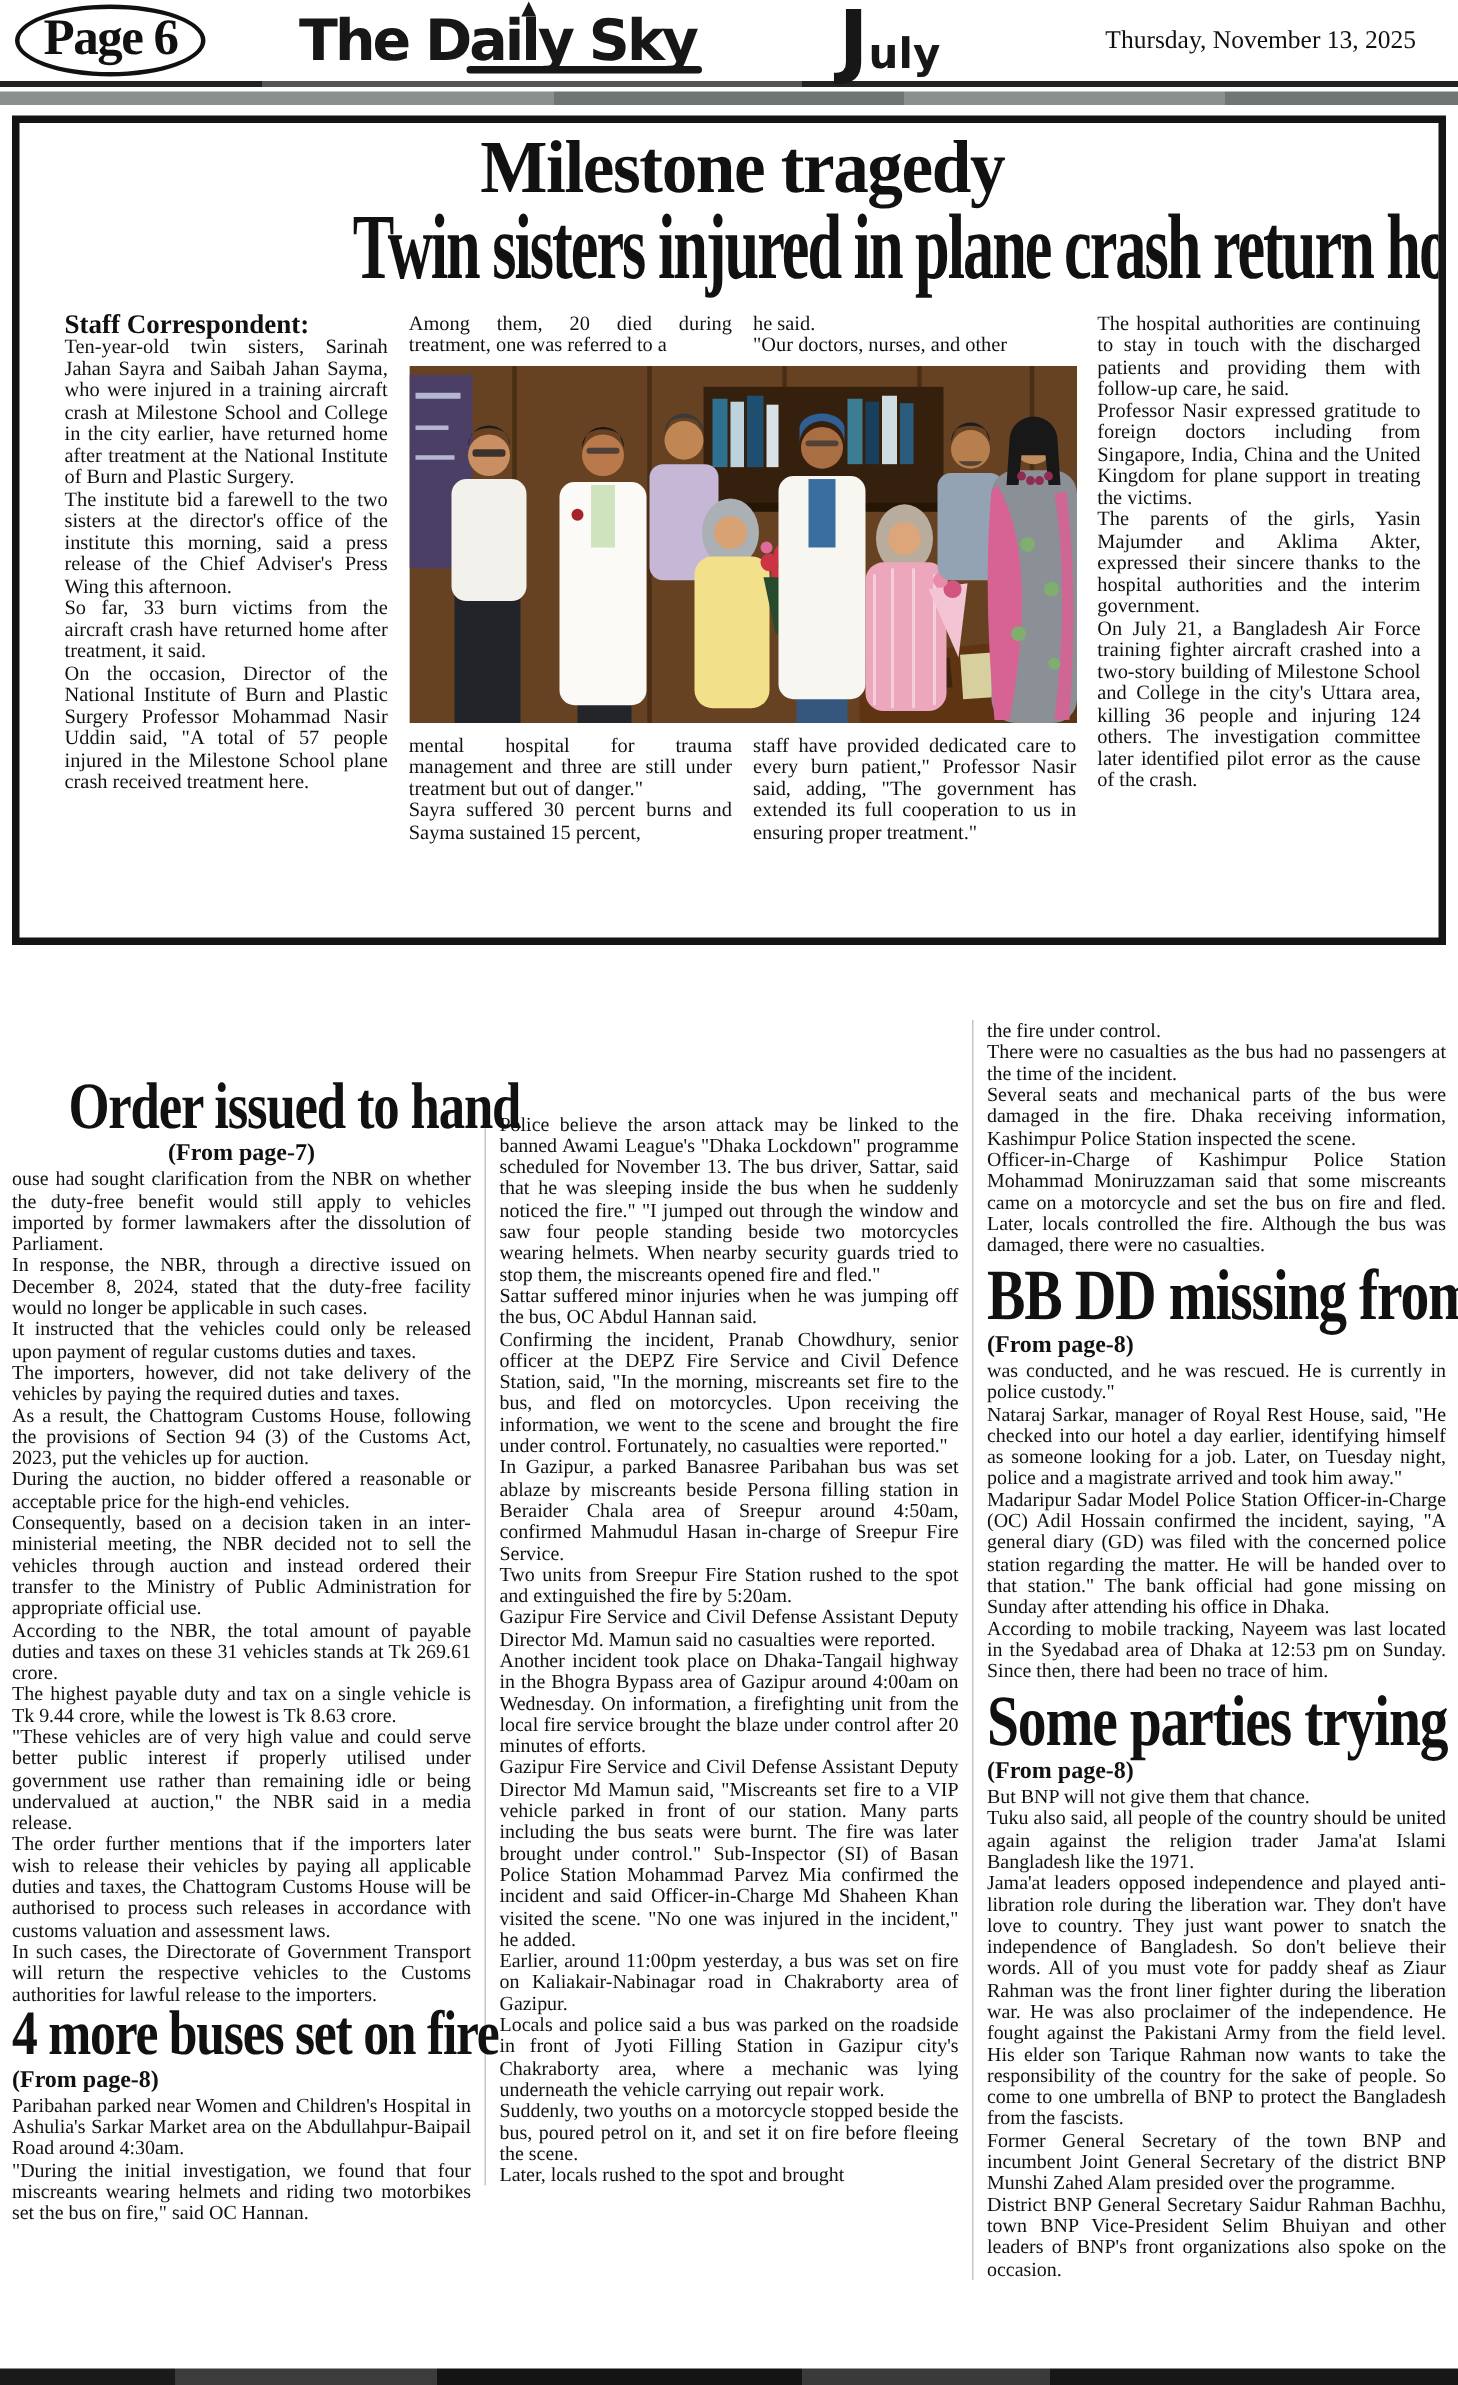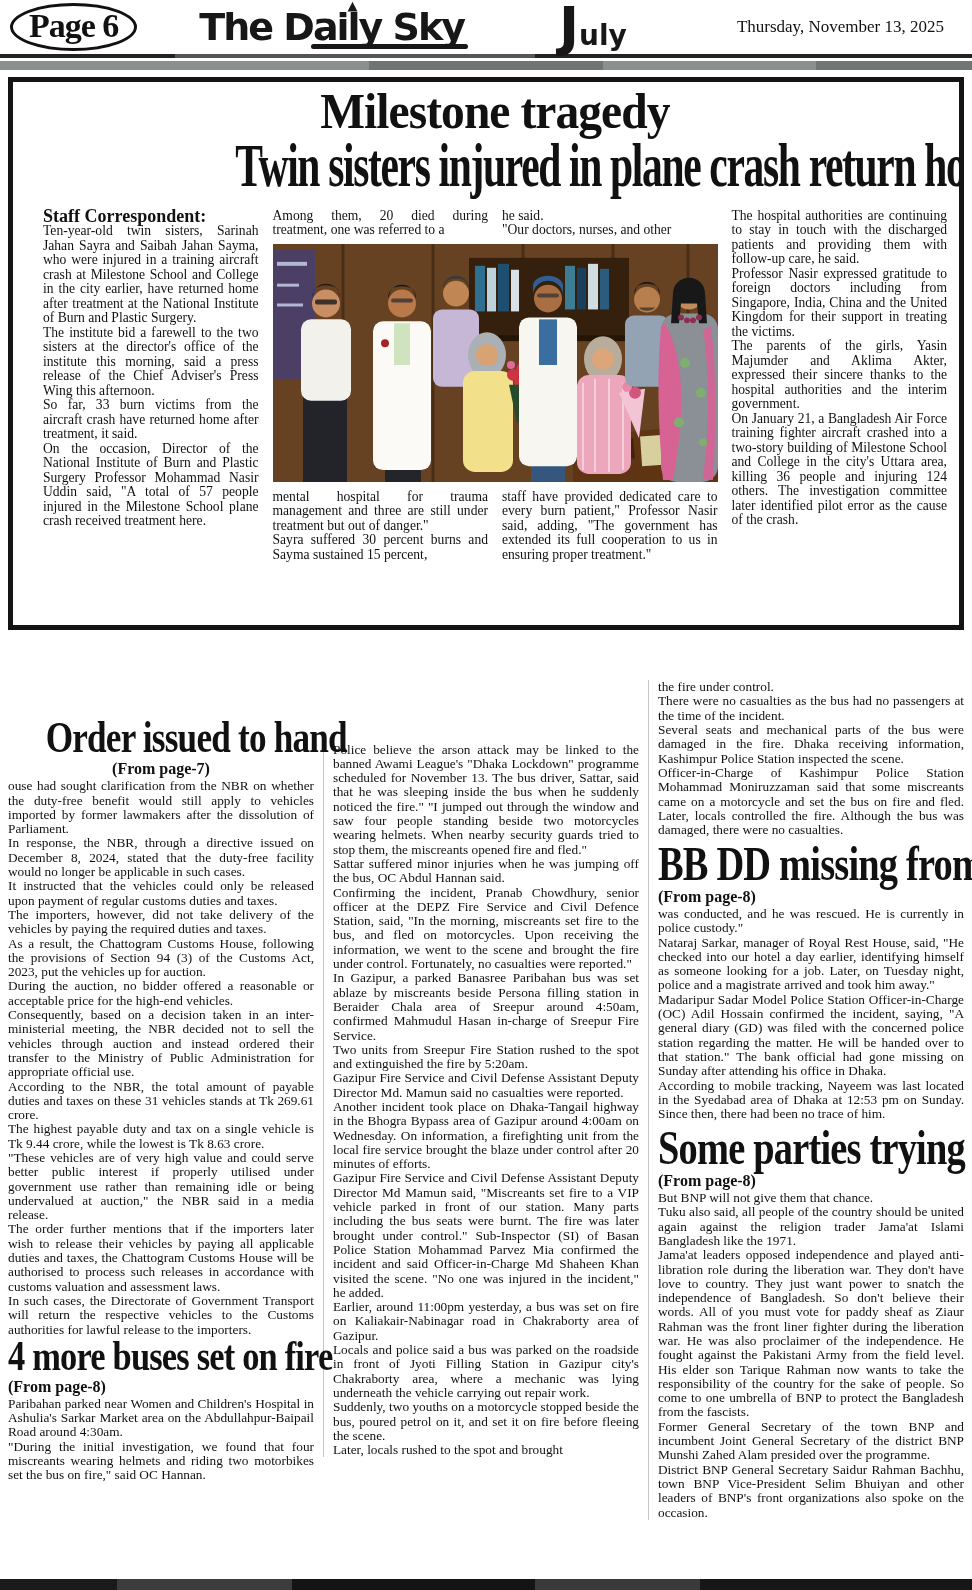--- a/index.html
+++ b/index.html
@@ -107,23 +107,23 @@
       <div class="scol c3top">
         <div>
             <p class="para">he said.</p>
             <p class="para">"Our doctors, nurses, and other</p>
           </div>
       </div>
 
       <div class="scol col4">
         <div>
             <p class="para">The hospital authorities are continuing to stay in touch with the discharged patients and providing them with follow-up care, he said.</p>
-            <p class="para">Professor Nasir expressed gratitude to foreign doctors including from Singapore, India, China and the United Kingdom for their support in treating the victims.</p>
+            <p class="para">Professor Nasir expressed gratitude to foreign doctors including from Singapore, India, China and the United Kingdom for plane support in treating the victims.</p>
             <p class="para">The parents of the girls, Yasin Majumder and Aklima Akter, expressed their sincere thanks to the hospital authorities and the interim government.</p>
-            <p class="para">On January 21, a Bangladesh Air Force training fighter aircraft crashed into a two-story building of Milestone School and College in the city's Uttara area, killing 36 people and injuring 124 others. The investigation committee later identified pilot error as the cause of the crash.</p>
+            <p class="para">On July 21, a Bangladesh Air Force training fighter aircraft crashed into a two-story building of Milestone School and College in the city's Uttara area, killing 36 people and injuring 124 others. The investigation committee later identified pilot error as the cause of the crash.</p>
           </div>
       </div>
 
       <div class="photo">
         <svg viewBox="0 0 445 240" preserveAspectRatio="none" role="img">
 
           <rect x="0" y="0" width="445" height="240" fill="#5f3d20"></rect>
           <rect x="0" y="0" width="445" height="240" fill="#6b4626" opacity="0.6"></rect>
           <g stroke="#422a12" stroke-width="3" opacity="0.8">
             <line x1="70" y1="0" x2="70" y2="240"></line>

